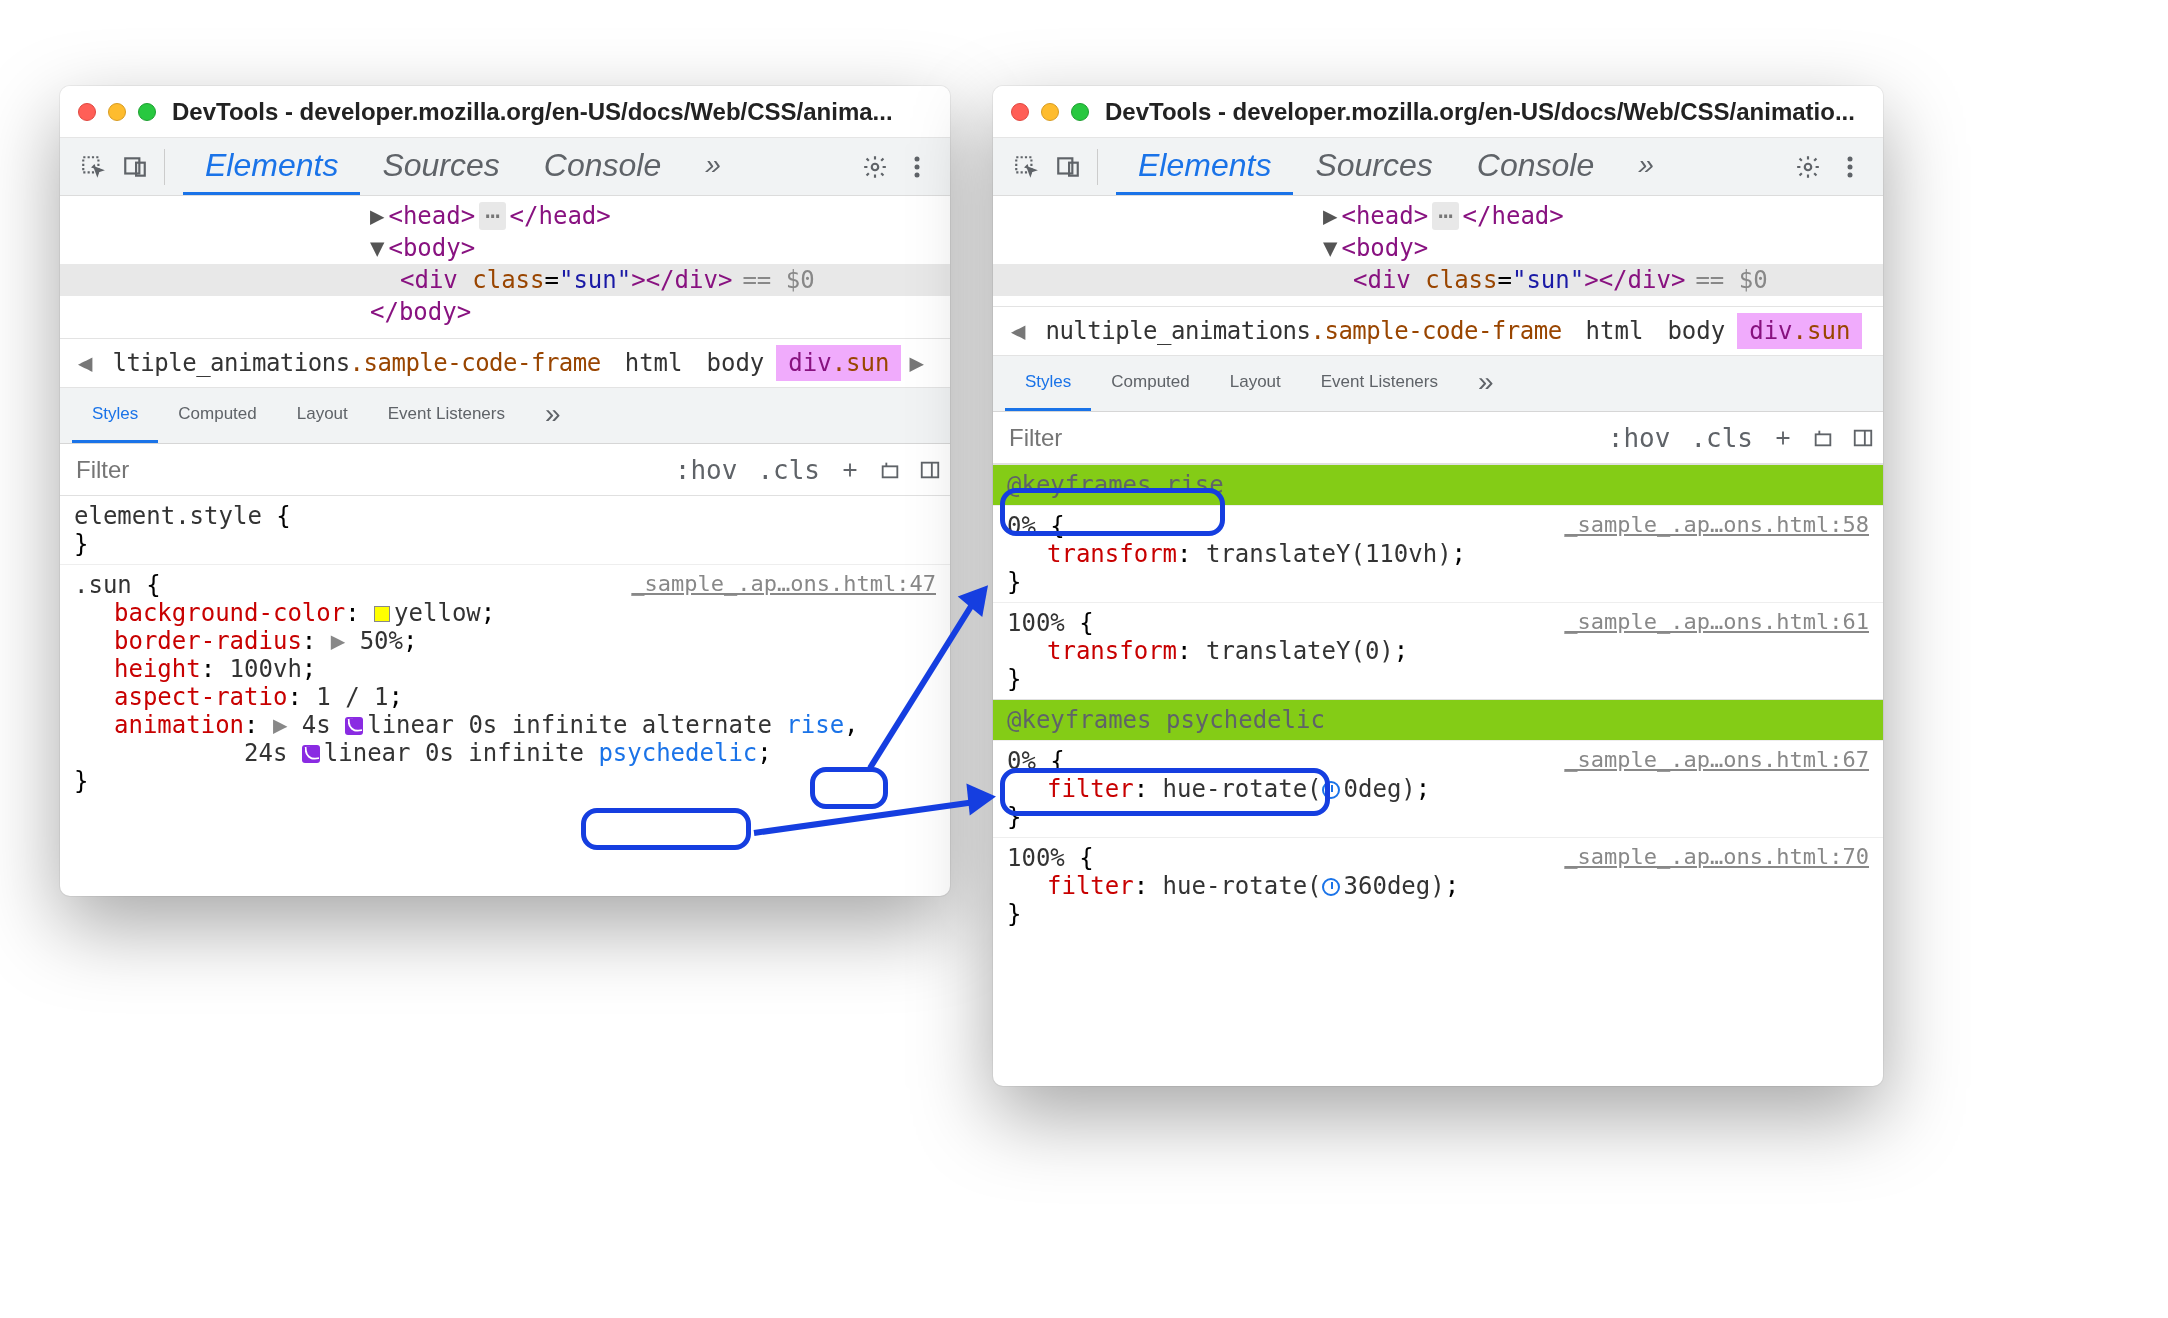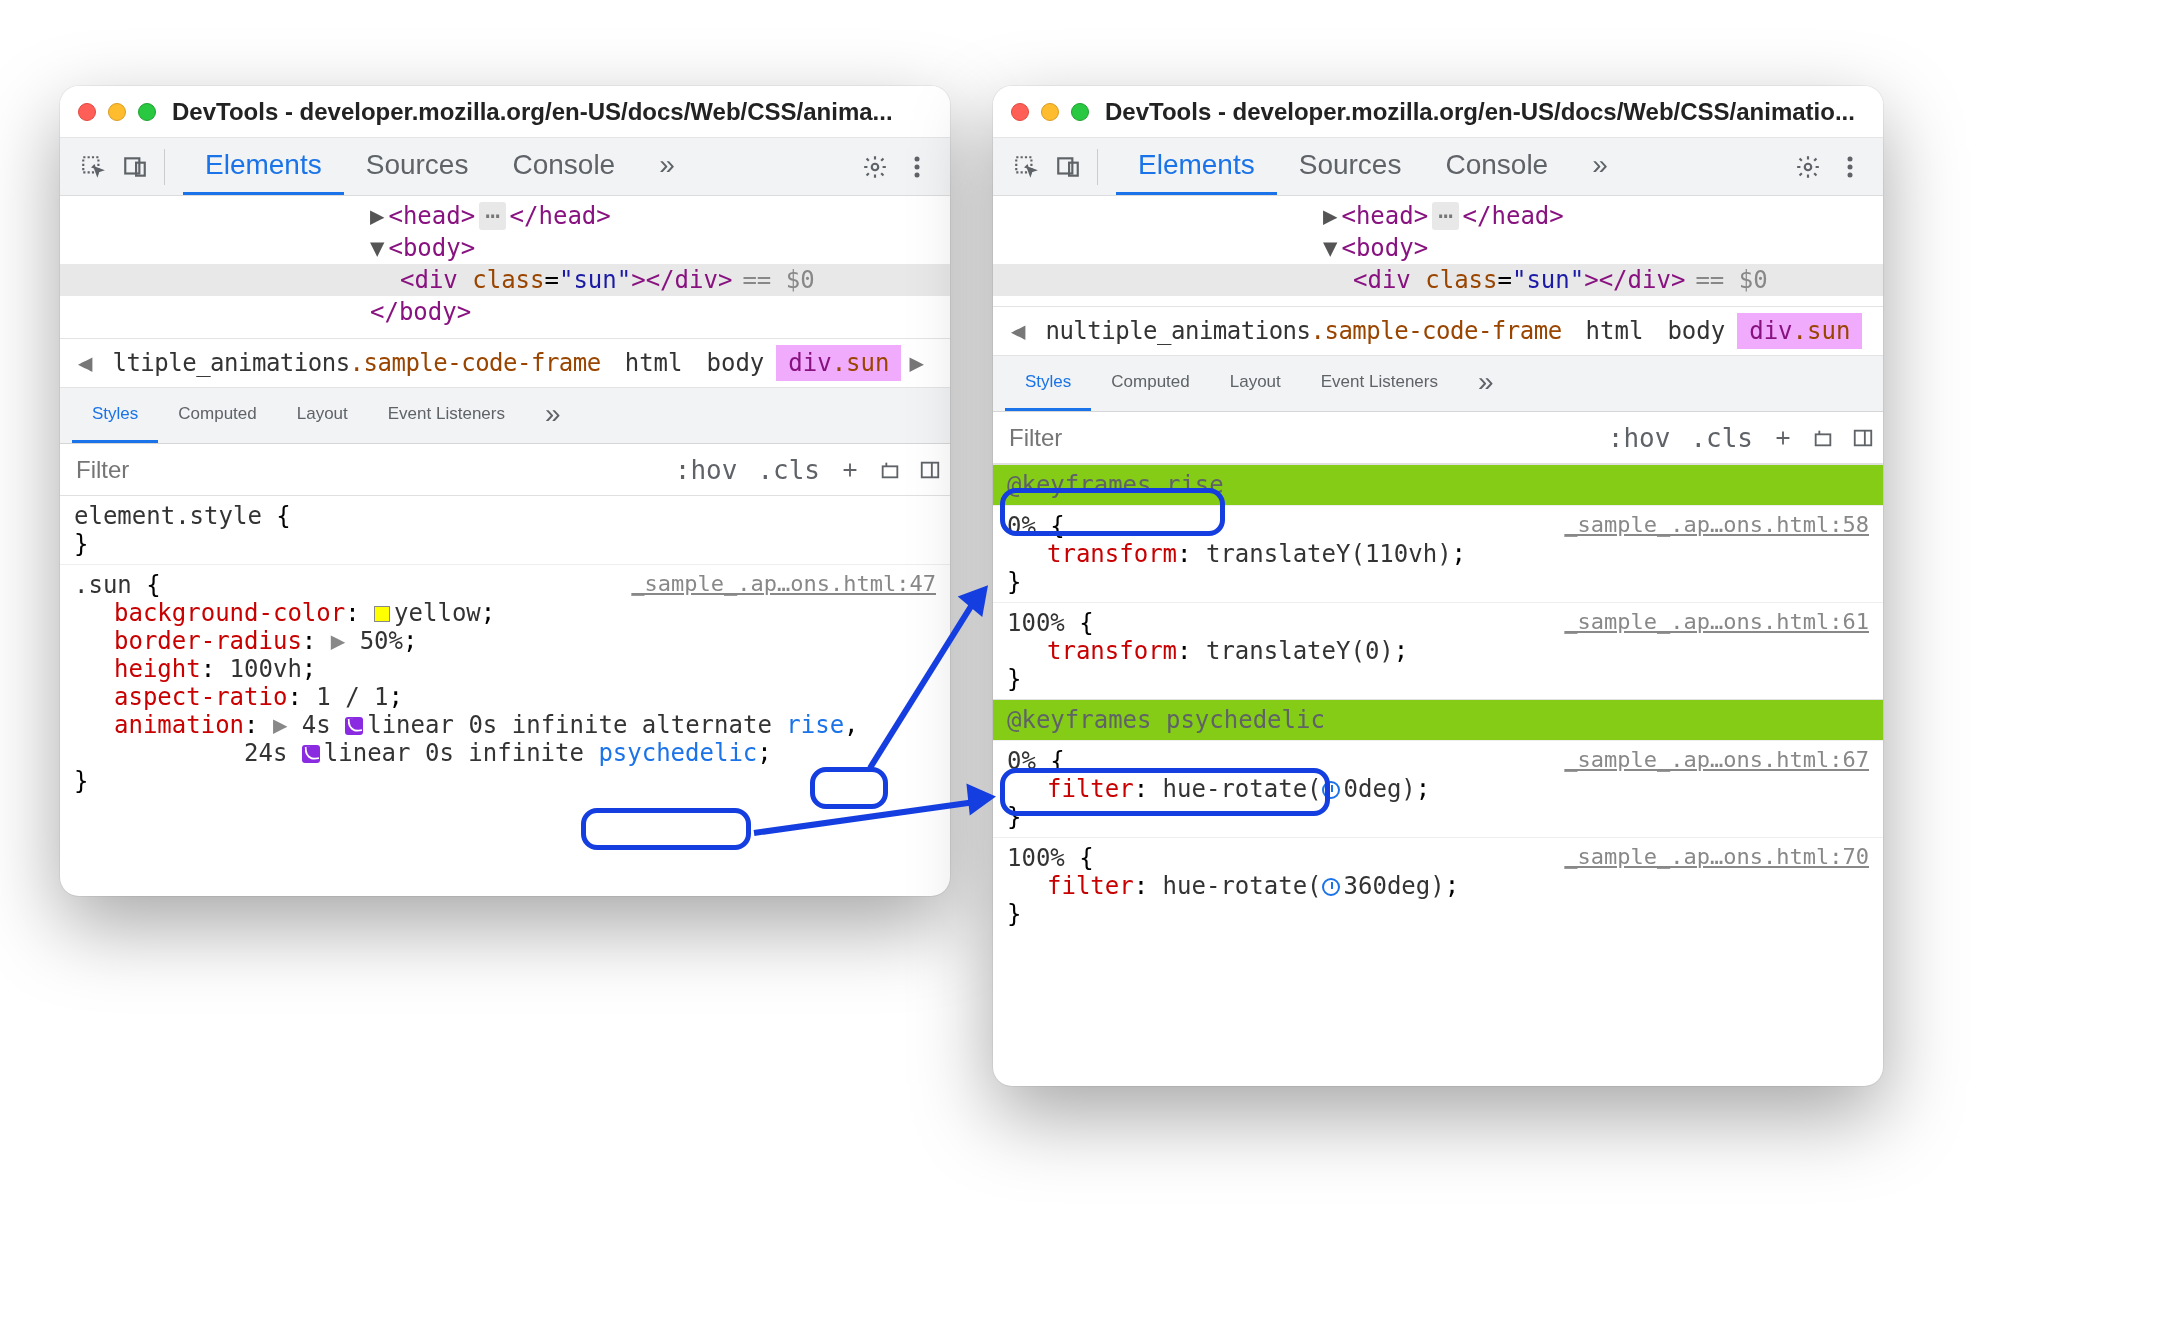--- a/index.html
+++ b/index.html
@@ -1,34 +1,34 @@
 <!DOCTYPE html>
 <html><head>
 <meta charset="utf-8">
 <style>
 * { box-sizing: border-box; margin: 0; padding: 0; }
 html, body { width: 2168px; height: 1318px; background: #fff; font-family: "Helvetica Neue", Arial, sans-serif; }
 .stage { position: relative; width: 2168px; height: 1318px; }
 .window {
-  position: absolute; background: #fff; border-radius: 19px;
+  position: absolute; background: #fff; border-radius: 10px;
   box-shadow: 0 30px 80px rgba(0,0,0,.35), 0 0 0 1px rgba(0,0,0,.05);
   overflow: hidden;
 }
 .titlebar { height: 52px; display: flex; align-items: center; padding: 0 18px; background: #fff; border-bottom: 1px solid #e5e5e5; }
 .traffic { display: flex; gap: 12px; }
 .traffic .dot { width: 18px; height: 18px; border-radius: 50%; }
 .dot.red { background: #ff5f57; border: 1px solid #e04840; }
 .dot.yellow { background: #febc2e; border: 1px solid #d89c22; }
 .dot.green { background: #28c840; border: 1px solid #1ea031; }
 .titlebar .title { margin-left: 16px; font-size: 24px; font-weight: 700; color: #222; white-space: nowrap; overflow: hidden; text-overflow: ellipsis; }
 
 .toolbar { height: 58px; display: flex; align-items: center; border-bottom: 1px solid #dcdcdc; background: #f1f3f4; padding: 0 12px; }
 .toolbar .icon-btn { width: 42px; height: 42px; display: flex; align-items: center; justify-content: center; color: #5f6368; }
 .toolbar .tabs { display: flex; height: 100%; margin-left: 10px; }
-.toolbar .tab { display: flex; align-items: center; padding: 0 22px; font-size: 28px; color: #5f6368; border-bottom: 3px solid transparent; }
+.toolbar .tab { display: flex; align-items: center; padding: 0 22px; font-size: 32px; color: #5f6368; border-bottom: 3px solid transparent; font-style: italic; }
 .toolbar .tab.active { color: #1a73e8; border-bottom-color: #1a73e8; }
 .toolbar .spacer { flex: 1; }
 
 .dom { font-family: Menlo, Consolas, monospace; font-size: 24px; padding: 4px 0 10px 0; }
 .dom-row { padding: 2px 0 2px 40px; white-space: nowrap; }
 .dom-row.selected { background: #e8e8e8; }
 .tag-bracket { color: #881280; }
 .tag-name { color: #881280; }
 .attr-name { color: #994500; }
 .attr-val { color: #1a1aa6; }

